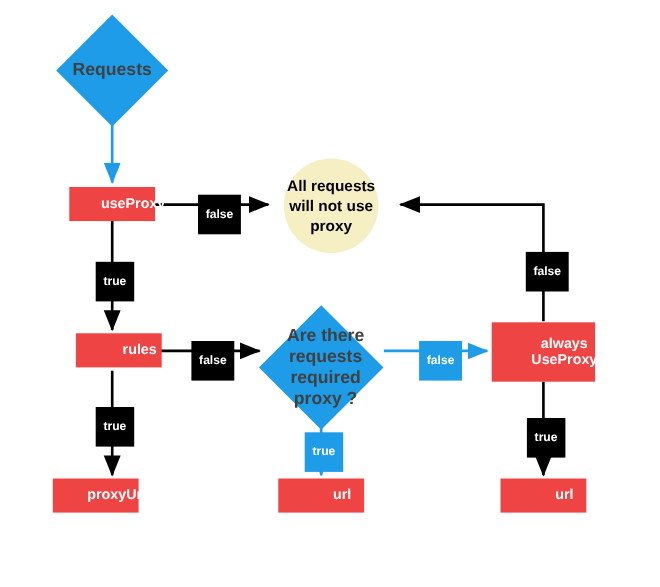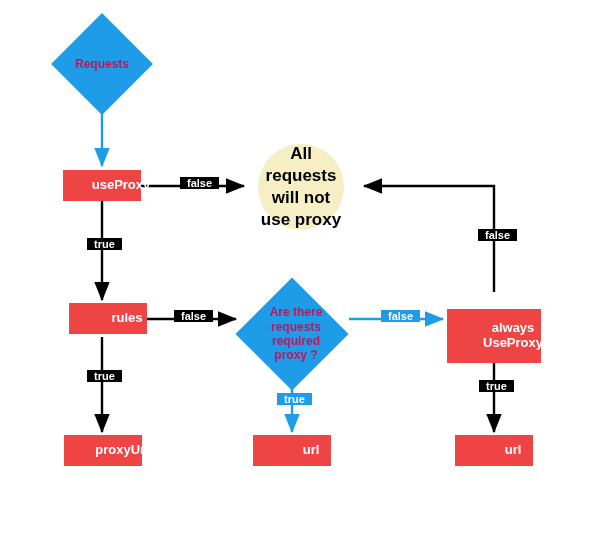--- a/index.html
+++ b/index.html
@@ -50,46 +50,46 @@
   .diamond-label {
     position: absolute;
     left: 0;
     top: 0;
     width: 100%;
     height: 100%;
     display: flex;
     align-items: center;
     justify-content: center;
     text-align: center;
-    color: #be185d;
+    color: #404040;
     font-weight: bold;
-    font-size: 12px;
+    font-size: 16px;
     line-height: 1.2;
     z-index: 2;
   }
   
   .circle {
     border-radius: 50%;
     background: #f5efc3;
     color: #000000;
     font-weight: bold;
-    font-size: 17px;
+    font-size: 14px;
     line-height: 1.3;
   }
   
   .edge-label {
     position: absolute;
     box-sizing: border-box;
     display: flex;
     align-items: center;
     justify-content: center;
     color: #ffffff;
     font-weight: bold;
     font-size: 11px;
-    padding: 0 7px;
+    padding: 12px 7px;
     z-index: 5;
   }
   .lbl-black { background: #000000; }
   .lbl-blue  { background: #1e9ce8; }
 
   svg.edges {
     position: absolute;
     left: 0;
     top: 0;
     width: 600px;
@@ -133,32 +133,32 @@
 
   <div class="diamond-wrap" style="left:66px; top:28px; width:72px; height:72px;">
     <div class="diamond-shape"></div>
     <div class="diamond-label">Requests</div>
   </div>
 
   <div class="node rect" style="left:63px; top:170px; width:78px; height:31px;">useProxy</div>
 
   <div class="node rect" style="left:69px; top:303px; width:78px; height:31px;">rules</div>
 
-  <div class="node rect" style="left:64px; top:435px; width:78px; height:31px;">proxyUrl</div>
+  <div class="node rect" style="left:48px; top:435px; width:78px; height:31px;">proxyUrl</div>
 
   <div class="node circle" style="left:258px; top:144px; width:86px; height:86px;">All requests will not use proxy</div>
 
   <div class="diamond-wrap" style="left:252px; top:294px; width:80px; height:80px;">
     <div class="diamond-shape"></div>
     <div class="diamond-label" style="padding:0 4px;">Are there requests required proxy ?</div>
   </div>
 
   <div class="node rect" style="left:253px; top:435px; width:78px; height:31px;">url</div>
 
-  <div class="node rect" style="left:447px; top:293px; width:94px; height:54px;margin-top:16px;">always UseProxy</div>
+  <div class="node rect" style="left:447px; top:293px; width:94px; height:54px;">always UseProxy</div>
 
   <div class="node rect" style="left:455px; top:435px; width:78px; height:31px;">url</div>
 
   <div class="edge-label lbl-black" style="left:180px; top:177px;">false</div>
 
   <div class="edge-label lbl-black" style="left:87px; top:238px;">true</div>
 
   <div class="edge-label lbl-black" style="left:174px; top:310px;">false</div>
 
   <div class="edge-label lbl-black" style="left:87px; top:370px;">true</div>

